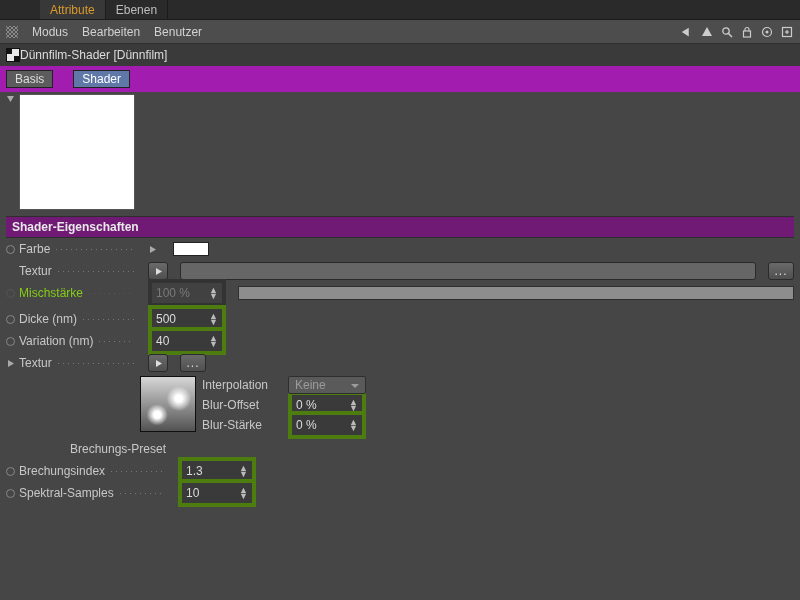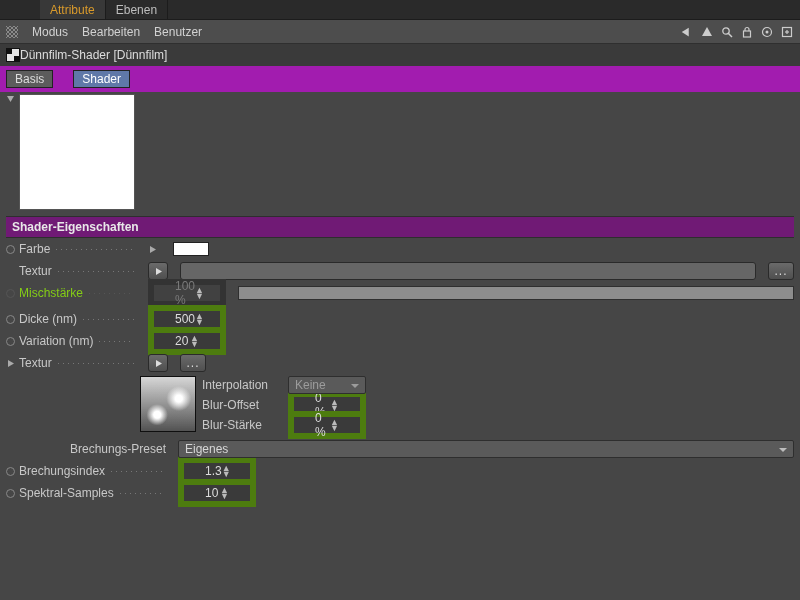--- a/index.html
+++ b/index.html
@@ -52,21 +52,21 @@
 
   .tri-right { width:9px; height:9px; flex-shrink:0; margin-right:4px; }
   .tri-down  { width:9px; height:9px; flex-shrink:0; margin-right:4px; }
 
   .color-swatch { width: 36px; height: 14px; background: #fff; border:1px solid #222; }
 
   .tex-arrow-btn { width:20px; height:18px; background: linear-gradient(#6a6a6a,#4f4f4f); border:1px solid #2a2a2a; border-radius:3px; display:flex; align-items:center; justify-content:center; cursor:pointer; }
   .tex-drop { flex:1; height:18px; background:#666; border:1px solid #2a2a2a; border-radius:3px; display:flex; align-items:center; justify-content:center; color:#ddd; font-size:12px; }
   .tex-more { width:26px; height:18px; background: linear-gradient(#6a6a6a,#4f4f4f); border:1px solid #2a2a2a; border-radius:3px; display:flex; align-items:center; justify-content:center; color:#ddd; font-size:12px; letter-spacing:1px; cursor:pointer; }
 
-  .num-field { height:28px; background:#3a3a3a; border:6px solid #4d7c0f; color:#ddd; padding:0 21px; display:flex; align-items:center; justify-content:space-between; font-size:12px; }
+  .num-field { height:28px; background:#3a3a3a; border:4px solid #4d7c0f; color:#ddd; padding:0 4px; display:flex; align-items:center; justify-content:space-between; font-size:12px; }
   .num-field.dim { color:#7a7a7a; border-color:#333; background:#414141; }
   .spin { width:9px; color:#bbb; font-size:9px; line-height:6px; text-align:center; }
   .spin div { height:6px; }
 
   .bar-slider { flex:1; height:14px; background:#6f6f6f; border:1px solid #2f2f2f; }
   .bar-slider-fill { height:100%; background:#8d8d8d; width:100%; }
 
   .hr { height:4px; }
 
   .thumb { width:56px; height:56px; border:1px solid #222; background:
@@ -232,21 +232,21 @@
     </div>
   </div>
 
   <div class="prop">
     <div class="dotlabel">
         <span class="bullet"></span>
         <span class="ltxt">Variation (nm)</span>
         <span class="dots"></span>
       </div>
     <div class="num-field" style="width:78px;">
-      <span>20</span>
+      <span>40</span>
       <div class="spin">
           <div>▲</div>
           <div>▼</div>
         </div>
     </div>
   </div>
 
   <div class="prop">
     <div class="dotlabel">
         <span class="tri-right">
@@ -296,23 +296,20 @@
       </div>
     </div>
   </div>
 
   <div class="hr"></div>
 
   <div class="prop">
     <div class="dotlabel" style="width:160px; justify-content:flex-end;">
         <span class="ltxt" style="text-align:right; width:100%;">Brechungs-Preset</span>
       </div>
-    <div class="preset-select">
-        <span>Eigenes</span>
-      </div>
   </div>
 
   <div class="prop">
     <div class="dotlabel" style="width:160px;">
         <span class="bullet"></span>
         <span class="ltxt">Brechungsindex</span>
         <span class="dots"></span>
       </div>
     <div class="num-field" style="width:78px;">
       <span>1.3</span>

